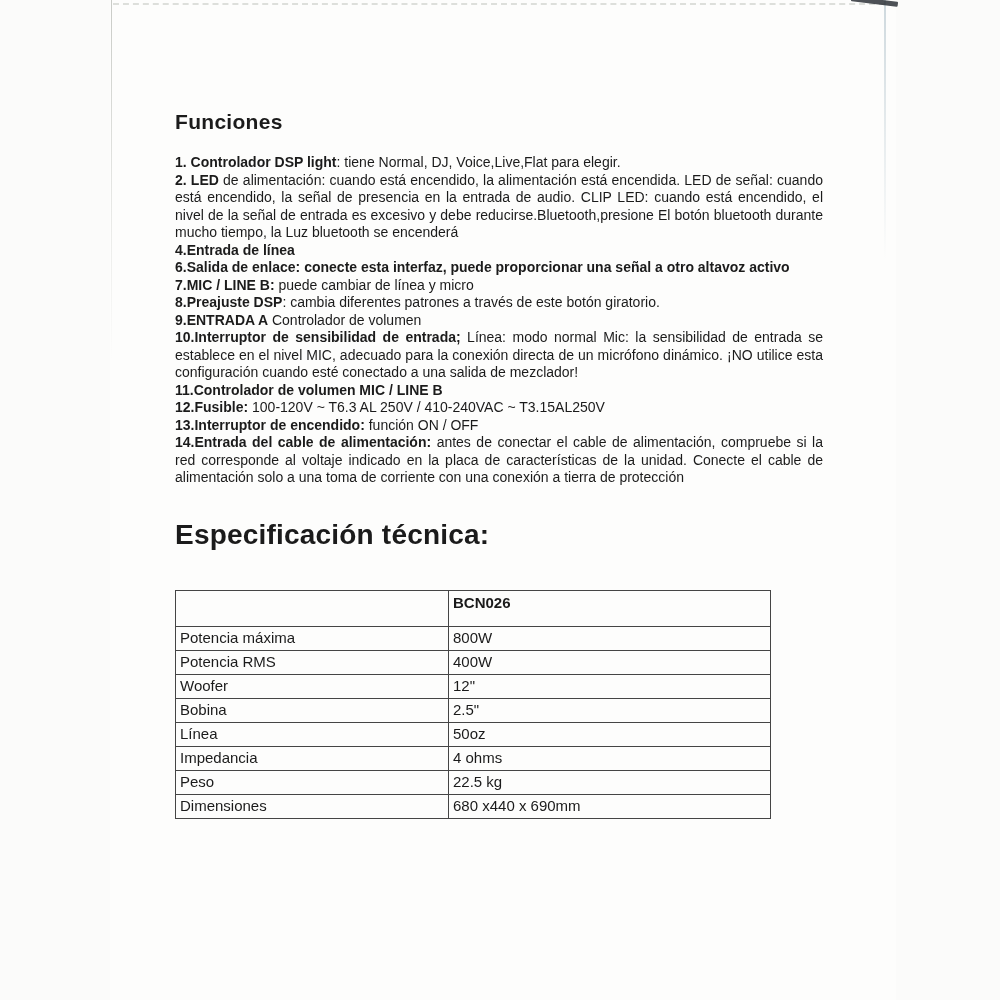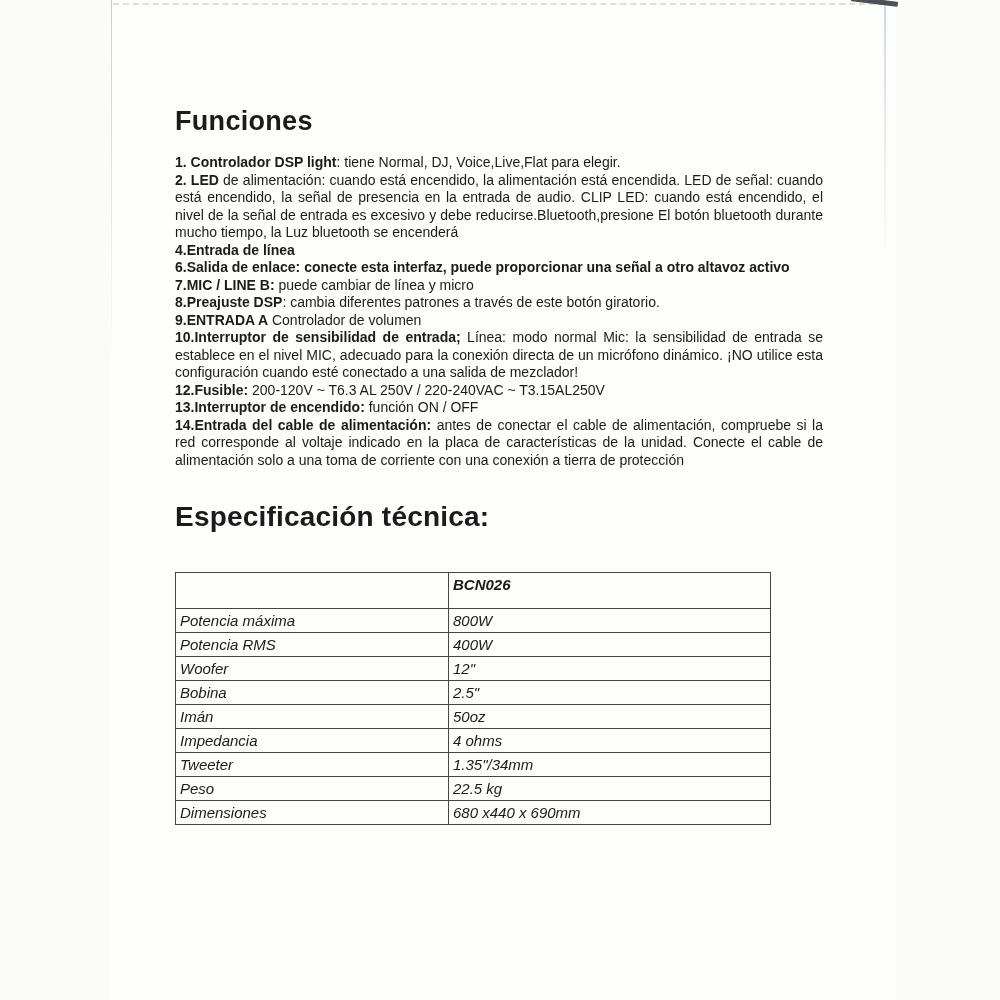--- a/index.html
+++ b/index.html
@@ -58,21 +58,21 @@
     opacity: 0.85;
   }
   .content {
     position: absolute;
     left: 175px;
     top: 0;
     width: 648px;
   }
   .h-funciones {
     margin: 108px 0 0 0;
-    font-size: 27px;
+    font-size: 21px;
     line-height: 27px;
     font-weight: 700;
     letter-spacing: 0.3px;
   }
   .fn-list {
     margin-top: 19px;
   }
   .fn-item {
     margin: 0;
     font-size: 14px;
@@ -96,21 +96,21 @@
   table.spec td {
     border: 1px solid #454545;
     font-size: 15px;
     padding: 1px 3px 2px 4px;
     vertical-align: middle;
     overflow: hidden;
     white-space: nowrap;
   }
   table.spec col.c1 { width: 273px; }
   table.spec col.c2 { width: 322px; }
-  table.spec tr { height: 24px; font-style: italic; }
+  table.spec tr { height: 24px; }
   table.spec tr.hdr { height: 36px; }
   table.spec tr.hdr td { vertical-align: top; padding-top: 3px; }
 </style>
 </head>
 <body>
 
 <div class="scan-page"></div>
 <div class="edge-top"></div>
 <div class="edge-left"></div>
 <div class="edge-right"></div>
@@ -121,21 +121,22 @@
 
   <div class="fn-list">
       <p class="fn-item"><span class="b">1. Controlador DSP light</span><span>: tiene Normal, DJ, Voice,Live,Flat para elegir.</span></p>
       <p class="fn-item"><span class="b">2. LED</span><span> de alimentación: cuando está encendido, la alimentación está encendida. LED de señal: cuando está encendido, la señal de presencia en la entrada de audio. CLIP LED: cuando está encendido, el nivel de la señal de entrada es excesivo y debe reducirse.Bluetooth,presione El botón bluetooth durante mucho tiempo, la Luz bluetooth se encenderá</span></p>
       <p class="fn-item"><span class="b">4.Entrada de línea</span></p>
       <p class="fn-item"><span class="b">6.Salida de enlace: conecte esta interfaz, puede proporcionar una señal a otro altavoz activo</span></p>
       <p class="fn-item"><span class="b">7.MIC / LINE B:</span><span> puede cambiar de línea y micro</span></p>
       <p class="fn-item"><span class="b">8.Preajuste DSP</span><span>: cambia diferentes patrones a través de este botón giratorio.</span></p>
       <p class="fn-item"><span class="b">9.ENTRADA A</span><span> Controlador de volumen</span></p>
       <p class="fn-item"><span class="b">10.Interruptor de sensibilidad de entrada;</span><span> Línea: modo normal Mic: la sensibilidad de entrada se establece en el nivel MIC, adecuado para la conexión directa de un micrófono dinámico. ¡NO utilice esta configuración cuando esté conectado a una salida de mezclador!</span></p>
-      <p class="fn-item"><span class="b">12.Fusible:</span><span> 200-120V ~ T6.3 AL 250V / 220-240VAC ~ T3.15AL250V</span></p>
+      <p class="fn-item"><span class="b">11.Controlador de volumen MIC / LINE B</span></p>
+      <p class="fn-item"><span class="b">12.Fusible:</span><span> 100-120V ~ T6.3 AL 250V / 410-240VAC ~ T3.15AL250V</span></p>
       <p class="fn-item"><span class="b">13.Interruptor de encendido:</span><span> función ON / OFF</span></p>
       <p class="fn-item"><span class="b">14.Entrada del cable de alimentación:</span><span> antes de conectar el cable de alimentación, compruebe si la red corresponde al voltaje indicado en la placa de características de la unidad. Conecte el cable de alimentación solo a una toma de corriente con una conexión a tierra de protección</span></p>
     </div>
 
   <h1 class="h-especificacion">Especificación técnica:</h1>
 
   <table class="spec">
     <colgroup>
         <col class="c1">
         <col class="c2">
@@ -155,30 +156,26 @@
         </tr>
         <tr>
           <td>Woofer</td>
           <td>12"</td>
         </tr>
         <tr>
           <td>Bobina</td>
           <td>2.5"</td>
         </tr>
         <tr>
-          <td>Imán</td>
+          <td>Línea</td>
           <td>50oz</td>
         </tr>
         <tr>
           <td>Impedancia</td>
           <td>4 ohms</td>
-        </tr>
-        <tr>
-          <td>Tweeter</td>
-          <td>1.35"/34mm</td>
         </tr>
         <tr>
           <td>Peso</td>
           <td>22.5 kg</td>
         </tr>
         <tr>
           <td>Dimensiones</td>
           <td>680 x440 x 690mm</td>
         </tr>
       </tbody>

